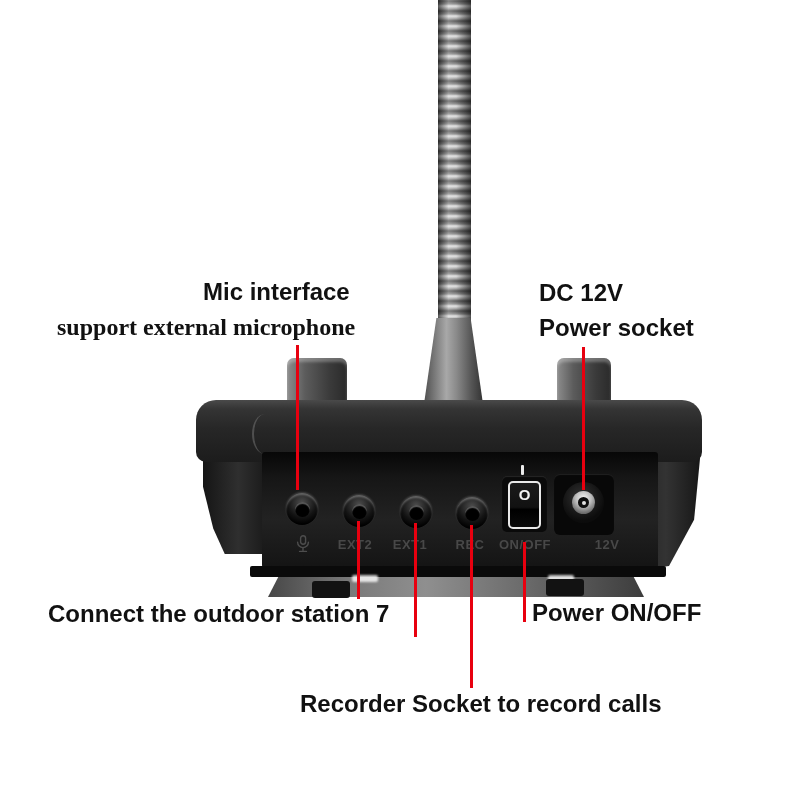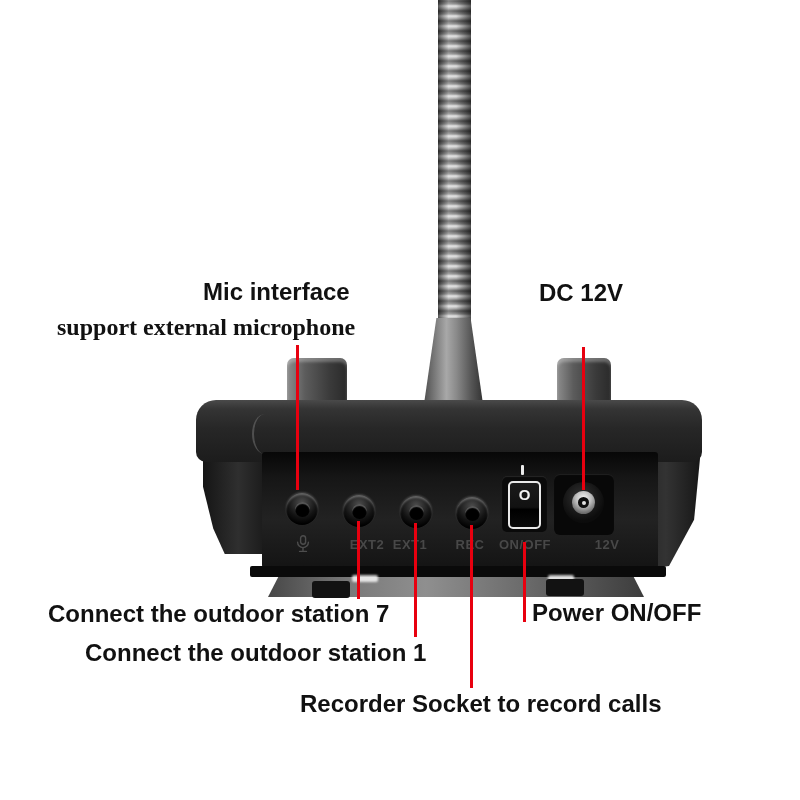--- a/index.html
+++ b/index.html
@@ -179,34 +179,34 @@
   </div>
 
   <div class="mic-glyph">
     <svg width="16" height="19" viewBox="0 0 16 19" fill="none" stroke="#4d4d4d" stroke-width="1.4" stroke-linecap="round">
       <rect x="5.6" y="0.8" width="5" height="8.4" rx="2.5"></rect>
       <path d="M2.6 7.2 a5.4 5.4 0 0 0 10.8 0"></path>
       <line x1="8" y1="13" x2="8" y2="15.6"></line>
       <line x1="4.6" y1="16.4" x2="11.4" y2="16.4"></line>
     </svg>
   </div>
-  <div class="plabel" style="left:335px;">EXT2</div>
+  <div class="plabel" style="left:323px;">EXT2</div>
   <div class="plabel" style="left:378px;">EXT1</div>
   <div class="plabel" style="left:438px;">REC</div>
   <div class="plabel" style="left:493px;">ON/OFF</div>
   <div class="plabel" style="left:575px;">12V</div>
 
   <div class="lead" style="left:296px;top:345px;height:145px;"></div>
   <div class="lead" style="left:582px;top:347px;height:143px;"></div>
   <div class="lead" style="left:357px;top:521px;height:78px;"></div>
   <div class="lead" style="left:414px;top:523px;height:114px;"></div>
   <div class="lead" style="left:470px;top:525px;height:163px;"></div>
   <div class="lead" style="left:523px;top:542px;height:80px;"></div>
 
   <div class="ann" style="left:203px;top:279px;text-align:right;">Mic interface</div>
   <div class="ann" style="left:57px;top:314px;font-family:Liberation Serif, serif;">support external microphone</div>
   <div class="ann" style="left:539px;top:280px;">DC 12V</div>
+  <div class="ann" style="left:539px;top:315px;">Power socket</div>
   <div class="ann" style="left:48px;top:601px;">Connect the outdoor station 7</div>
-  <div class="ann" style="left:85px;top:640px;">Connect the outdoor station 1</div>
   <div class="ann" style="left:532px;top:600px;">Power ON/OFF</div>
   <div class="ann" style="left:300px;top:691px;">Recorder Socket to record calls</div>
 
 </div>
 
 </body></html>

